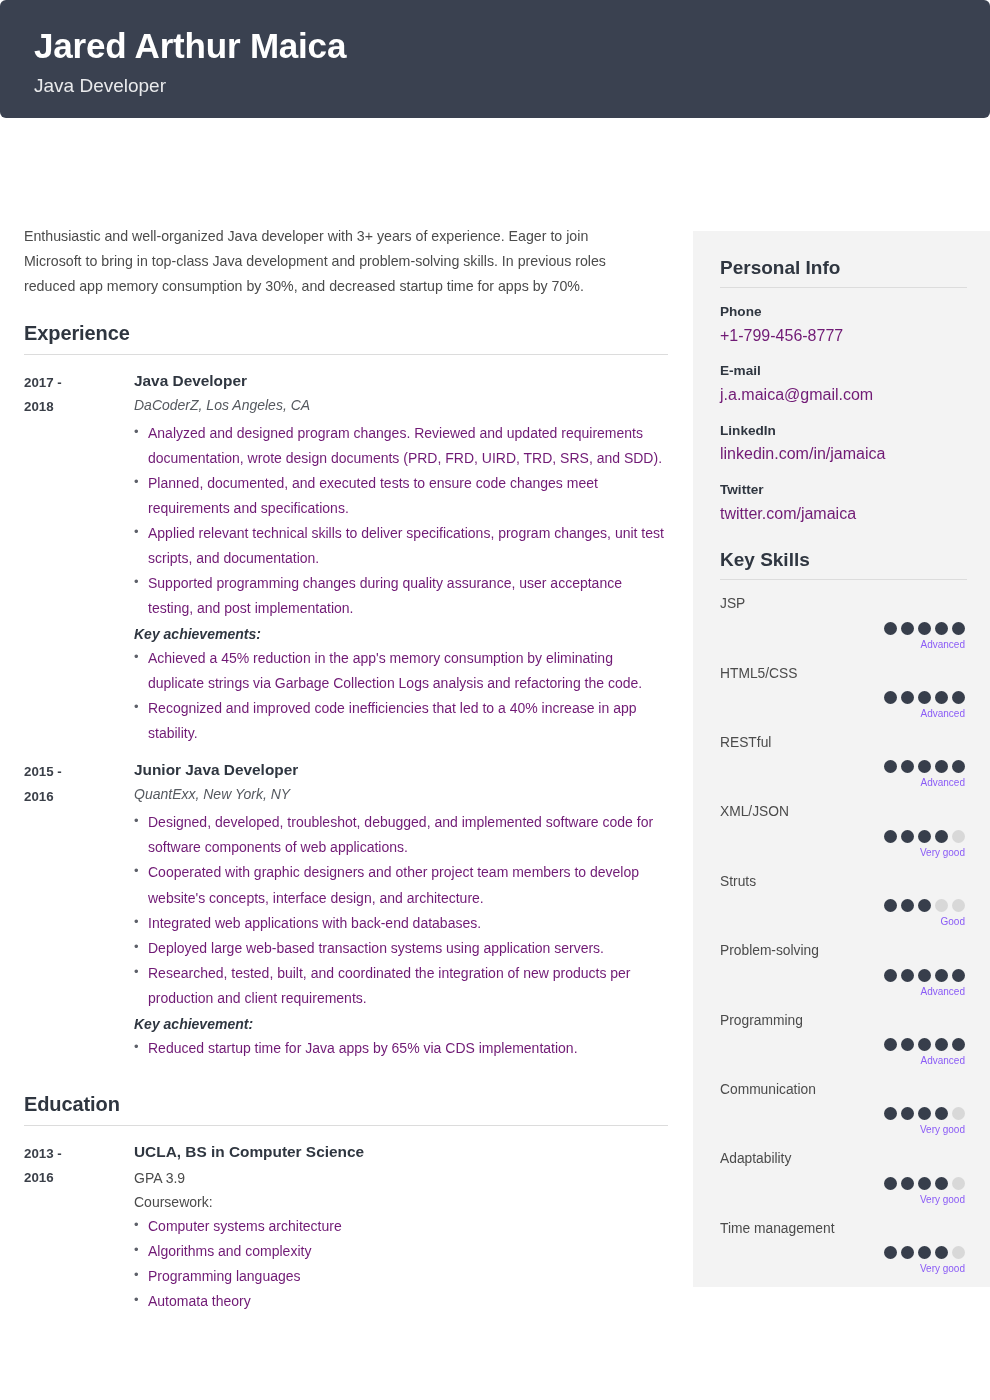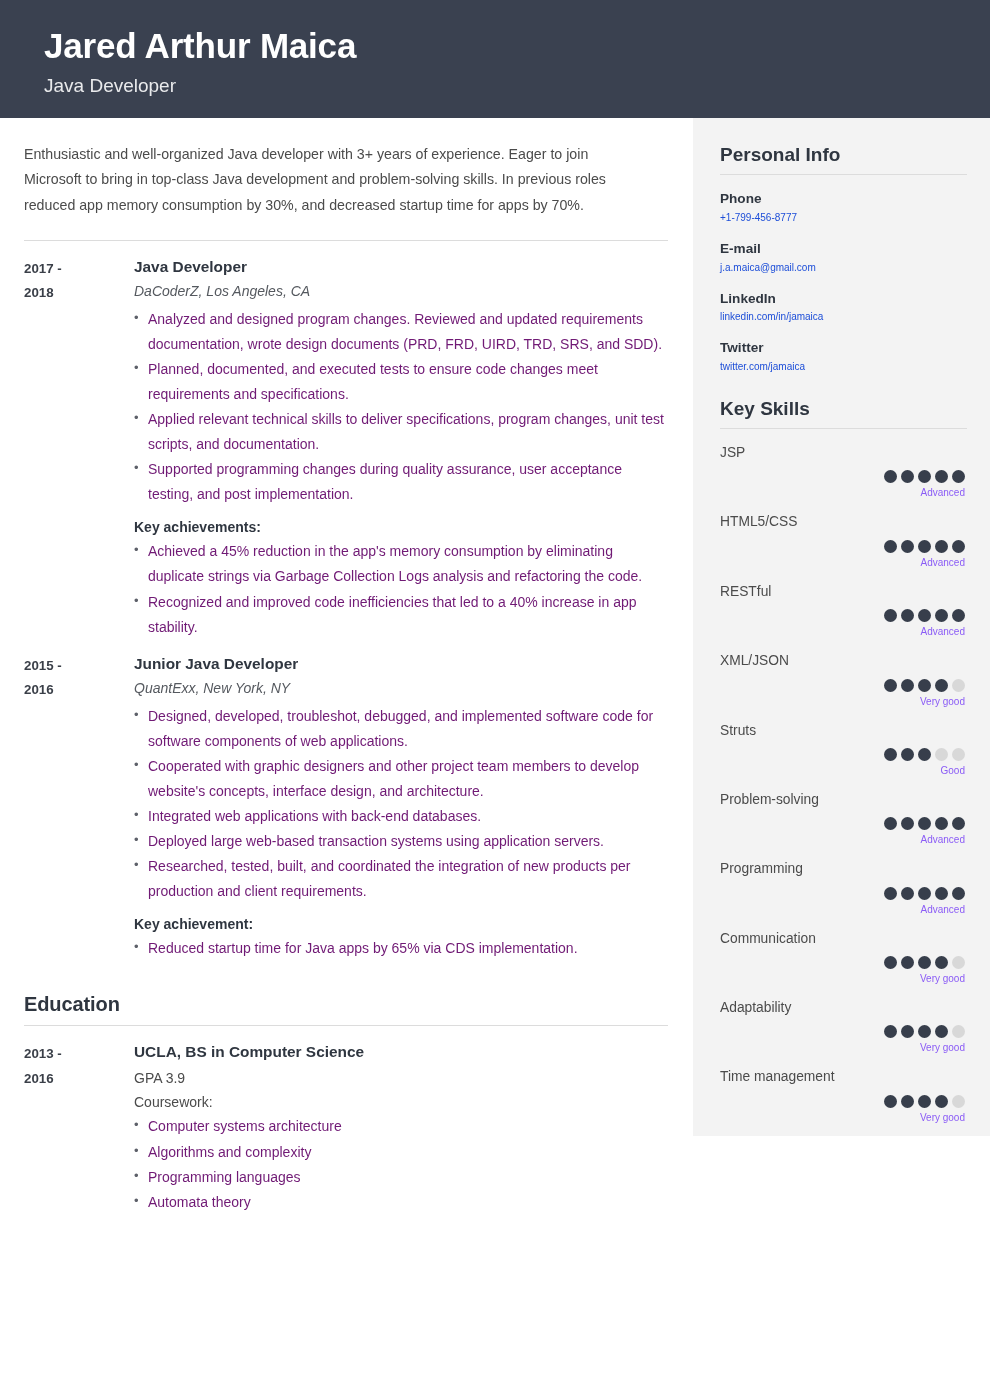--- a/index.html
+++ b/index.html
@@ -13,39 +13,40 @@
     position:relative;
     width:990px; height:1400px;
     background:#ffffff;
     overflow:hidden;
   }
 
   
   .header {
     background:#3a4150;
     height:118px;
-    padding:24px 30px 0 44px;
+    padding:24px 30px 0 34px;
+    border-radius:6px;
   }
   .full-name {
     color:#ffffff;
     font-size:35px;
     font-weight:bold;
     letter-spacing:-0.2px;
     line-height:1.25;
   }
   .job-title {
     color:#e9eaec;
     font-size:19px;
     font-weight:normal;
     margin-top:7px;
     line-height:1.2;
   }
 
   
-  .body-wrap { display:flex; align-items:flex-start; height:1282px; }
+  .body-wrap { display:flex; align-items:center; height:1282px; }
   .main-col {
     width:693px;
     background:#ffffff;
     padding:24px 25px 0 24px;
   }
   .side-col {
     width:297px;
     background:#f3f3f3;
     padding:26px 25px 0 27px;
   }
@@ -102,21 +103,22 @@
   .entry-plain {
     font-size:14px;
     color:#4b4b4b;
     line-height:1.72;
   }
   .sub-label {
     font-size:14px;
     font-weight:bold;
     color:#2f3640;
     line-height:1.72;
-    margin-top:8px;
+    margin-top:1px;
+    font-style:italic;
   }
   ul.bullets { list-style:none; margin:0; padding:0; }
   ul.bullets li {
     position:relative;
     font-size:14px;
     color:#701a75;
     line-height:1.79;
     padding-left:14px;
     margin-bottom:0;
   }
@@ -142,22 +144,22 @@
     margin-bottom:13px;
     width:247px;
   }
   .info-label {
     font-size:13.6px;
     font-weight:bold;
     color:#2f3640;
     line-height:1.6;
   }
   .info-value {
-    font-size:10px;
-    color:#1d4ed8;
+    font-size:16px;
+    color:#701a75;
     line-height:1.6;
     margin-bottom:12px;
   }
   .skills-head-wrap { margin-top:23px; }
 
   .skill { margin-bottom:4px; }
   .skill-name {
     font-size:13.8px;
     color:#4b4b4b;
     line-height:1.55;
@@ -184,20 +186,21 @@
     <div class="job-title">Java Developer</div>
   </div>
 
   <div class="body-wrap">
 
     <div class="main-col">
 
       <div class="summary">Enthusiastic and well-organized Java developer with 3+ years of experience. Eager to join Microsoft to bring in top-class Java development and problem-solving skills. In previous roles reduced app memory consumption by 30%, and decreased startup time for apps by 70%.</div>
 
       <div>
+        <div class="sec-head">Experience</div>
         <div class="sec-rule"></div>
 
         <div class="entry">
           <div class="entry-dates">
             <div>2017 -</div>
             <div>2018</div>
           </div>
           <div class="entry-body">
             <div class="entry-title">Java Developer</div>
             <div class="entry-sub">DaCoderZ, Los Angeles, CA</div>

